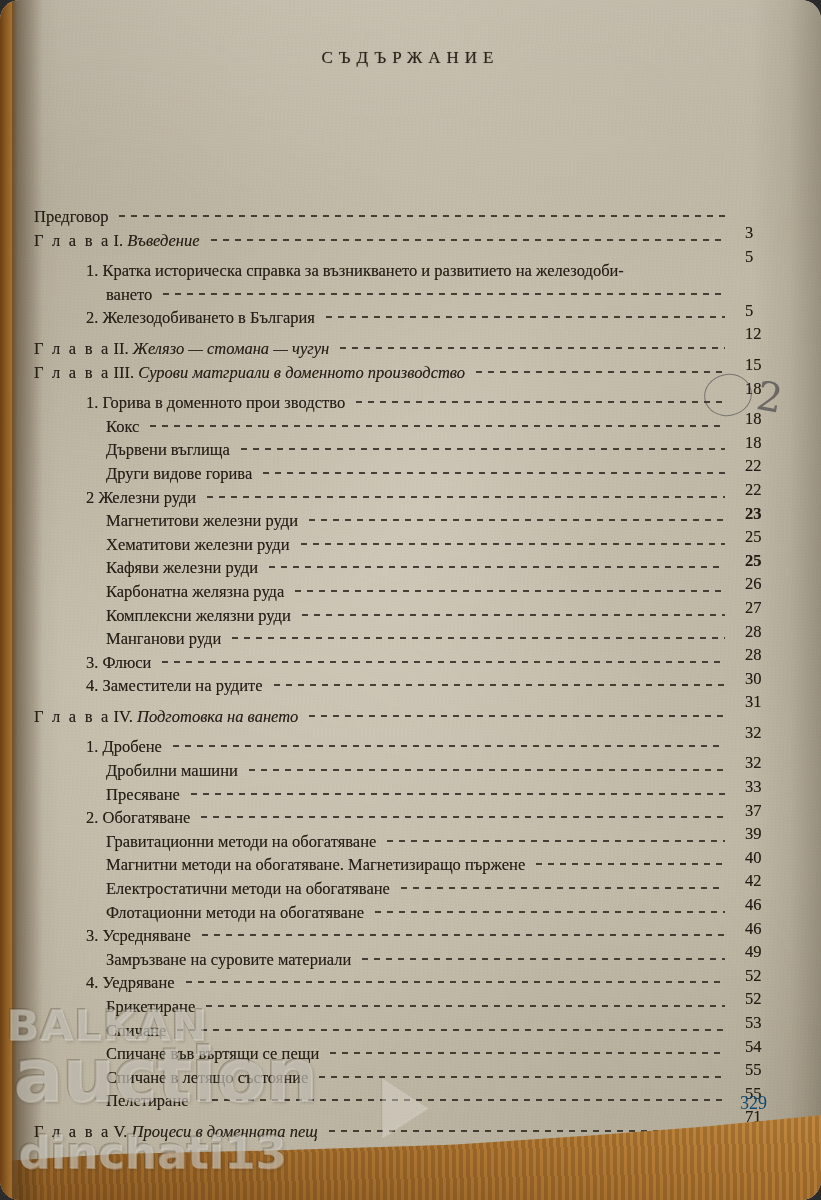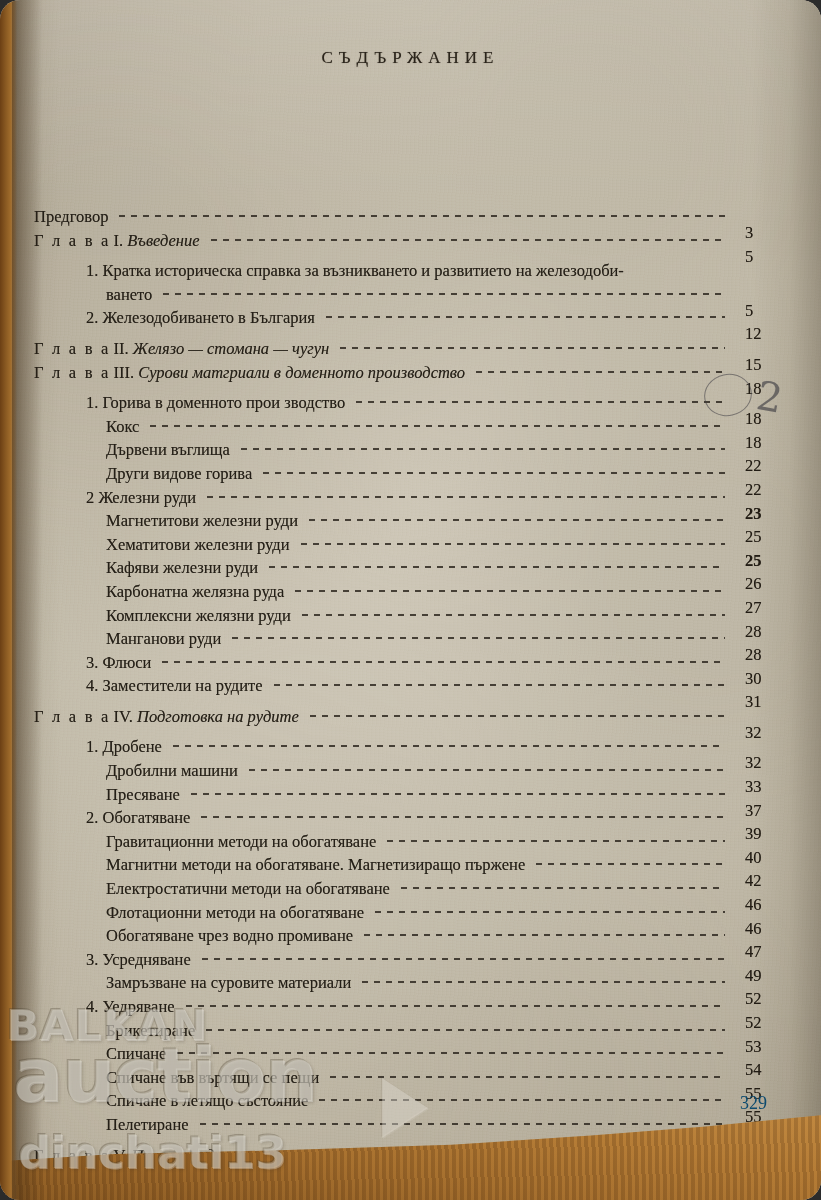--- a/index.html
+++ b/index.html
@@ -369,21 +369,21 @@
           <span class="label"><span class="">3. Флюси</span></span>
           <span class="leader"></span>
           <span class="pageno">30</span>
         </div>
         <div class="row lvl-num">
           <span class="label"><span class="">4. Заместители на рудите</span></span>
           <span class="leader"></span>
           <span class="pageno">31</span>
         </div>
         <div class="row lvl-chapter gap-small">
-          <span class="label"><span class="chaptword">Г л а в а</span><span>IV.</span> <span class="italic">Подготовка на рудите</span></span>
+          <span class="label"><span class="chaptword">Г л а в а</span><span>IV.</span> <span class="italic">Подготовка на ването</span></span>
           <span class="leader"></span>
           <span class="pageno">32</span>
         </div>
         <div class="row lvl-num gap-small">
           <span class="label"><span class="">1. Дробене</span></span>
           <span class="leader"></span>
           <span class="pageno">32</span>
         </div>
         <div class="row lvl-sub">
           <span class="label"><span class="">Дробилни машини</span></span>
@@ -412,25 +412,20 @@
         </div>
         <div class="row lvl-sub">
           <span class="label"><span class="">Електростатични методи на обогатяване</span></span>
           <span class="leader"></span>
           <span class="pageno">46</span>
         </div>
         <div class="row lvl-sub">
           <span class="label"><span class="">Флотационни методи на обогатяване</span></span>
           <span class="leader"></span>
           <span class="pageno">46</span>
-        </div>
-        <div class="row lvl-sub">
-          <span class="label"><span class="">Обогатяване чрез водно промиване</span></span>
-          <span class="leader"></span>
-          <span class="pageno">47</span>
         </div>
         <div class="row lvl-num">
           <span class="label"><span class="">3. Усредняване</span></span>
           <span class="leader"></span>
           <span class="pageno">49</span>
         </div>
         <div class="row lvl-sub">
           <span class="label"><span class="">Замръзване на суровите материали</span></span>
           <span class="leader"></span>
           <span class="pageno">52</span>

